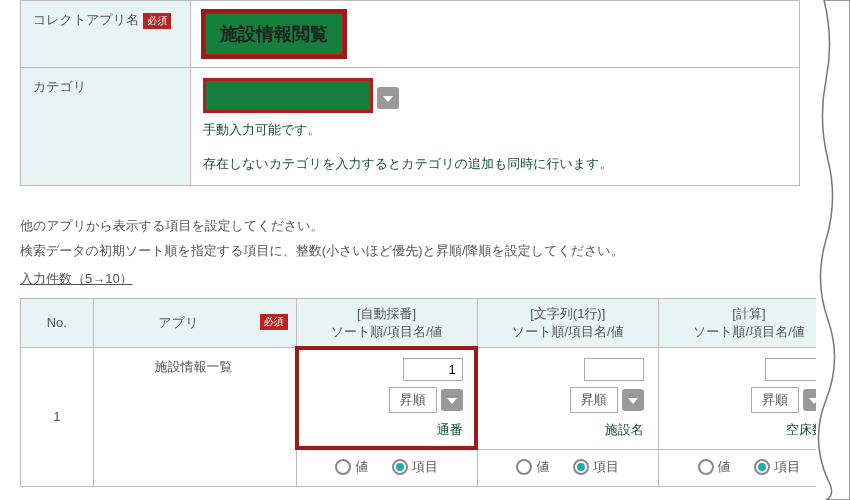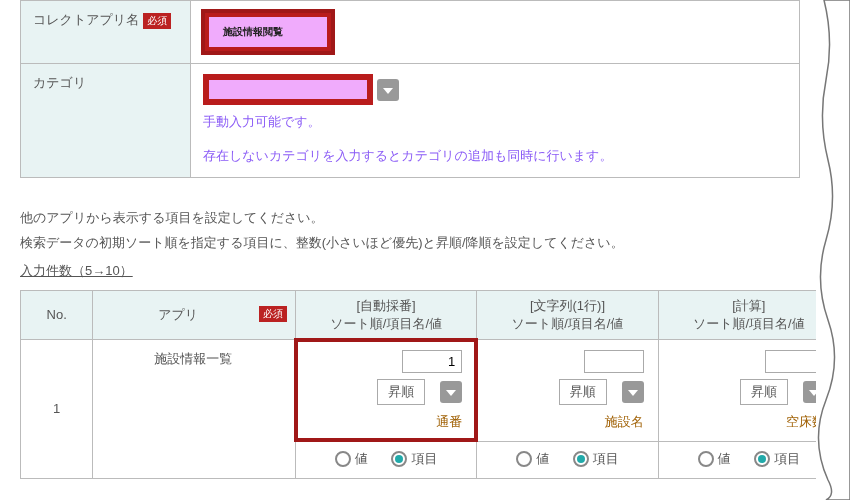--- a/index.html
+++ b/index.html
@@ -3,39 +3,39 @@
 <meta charset="utf-8">
 <style>
 *{box-sizing:border-box;margin:0;padding:0}
 body{font-family:"Hiragino Sans","Yu Gothic",Meiryo,sans-serif;font-size:13px;color:#555;background:#fff;width:850px;height:500px;overflow:hidden;position:relative}
 .container{padding:0 10px 0 10px;width:820px}
 .form-table{border-collapse:collapse;width:780px;margin:0 0 30px 10px;border:1px solid #bbb}
 .form-table td{border:1px solid #bbb;padding:10px 12px;vertical-align:top}
 .form-table .label-cell{background:#e8f3f3;width:170px;color:#555}
 .form-table .value-cell{background:#fff}
 .required-badge{display:inline-block;background:#b22;color:#fff;font-size:10px;padding:1px 4px;border-radius:0;margin-left:4px;vertical-align:middle}
-.input-box{border:6px solid #b91c1c;padding:4px 8px;font-size:10px;display:inline-block;min-width:130px;background:#f0abfc}
+.input-box{border:3px solid #b91c1c;padding:4px 8px;font-size:18px;display:inline-block;min-width:130px;background:#15803d}
 .highlighted{outline:4px solid #a01818;outline-offset:-2px}
 .dropdown-btn{display:inline-block;width:22px;height:22px;background:#999;border-radius:3px;vertical-align:middle;position:relative;margin-left:4px}
 .dropdown-btn::after{content:"";position:absolute;left:6px;top:9px;border-left:5px solid transparent;border-right:5px solid transparent;border-top:6px solid #fff}
-.help-text{color:#8b5cf6;margin-top:6px;line-height:1.7}
+.help-text{color:#14532d;margin-top:6px;line-height:1.7}
 .instruction{margin:0 0 4px 10px;color:#555;line-height:1.6}
 .link-text{color:#555;text-decoration:underline;margin:4px 0 10px 10px;display:inline-block}
 .data-table{border-collapse:collapse;width:820px;margin:0 0 0 10px}
 .data-table th,.data-table td{border:1px solid #bbb;padding:6px 8px;text-align:center}
 .data-table th{background:#e8f3f3;color:#555;font-weight:normal}
 .data-table .no-col{width:74px}
 .data-table .app-col{width:210px}
 .data-table .sort-col{width:185px}
 .data-row td{height:90px;vertical-align:middle}
 .sort-cell-inner{display:flex;flex-direction:column;align-items:flex-end;gap:6px;padding:4px 6px}
 .num-input{width:60px;border:1px solid #aaa;padding:3px 6px;text-align:right;background:#fff;font-size:13px}
-.order-select{display:flex;align-items:center;gap:11px}
+.order-select{display:flex;align-items:center;gap:0}
 .order-label{border:1px solid #aaa;padding:3px 10px;background:#fff;font-size:13px}
-.field-name{color:#a16207;margin-top:2px}
+.field-name{color:#14532d;margin-top:2px}
 .app-name{text-align:right;padding-right:10px!important;vertical-align:top!important;padding-top:10px!important}
 .radio-row td{padding:8px}
 .radio-group{display:inline-flex;align-items:center;gap:4px;margin:0 10px}
 .radio{width:16px;height:16px;border:2px solid #888;border-radius:50%;display:inline-block;position:relative}
 .radio.checked::after{content:"";position:absolute;left:2px;top:2px;width:8px;height:8px;border-radius:50%;background:#2aa}
 .highlight-box{outline:4px solid #a01818;outline-offset:-3px}
 .wave{position:absolute;right:0;top:0;width:34px;height:500px;background:#fff}
 .wave svg{width:34px;height:500px}
 </style>
 </head>

